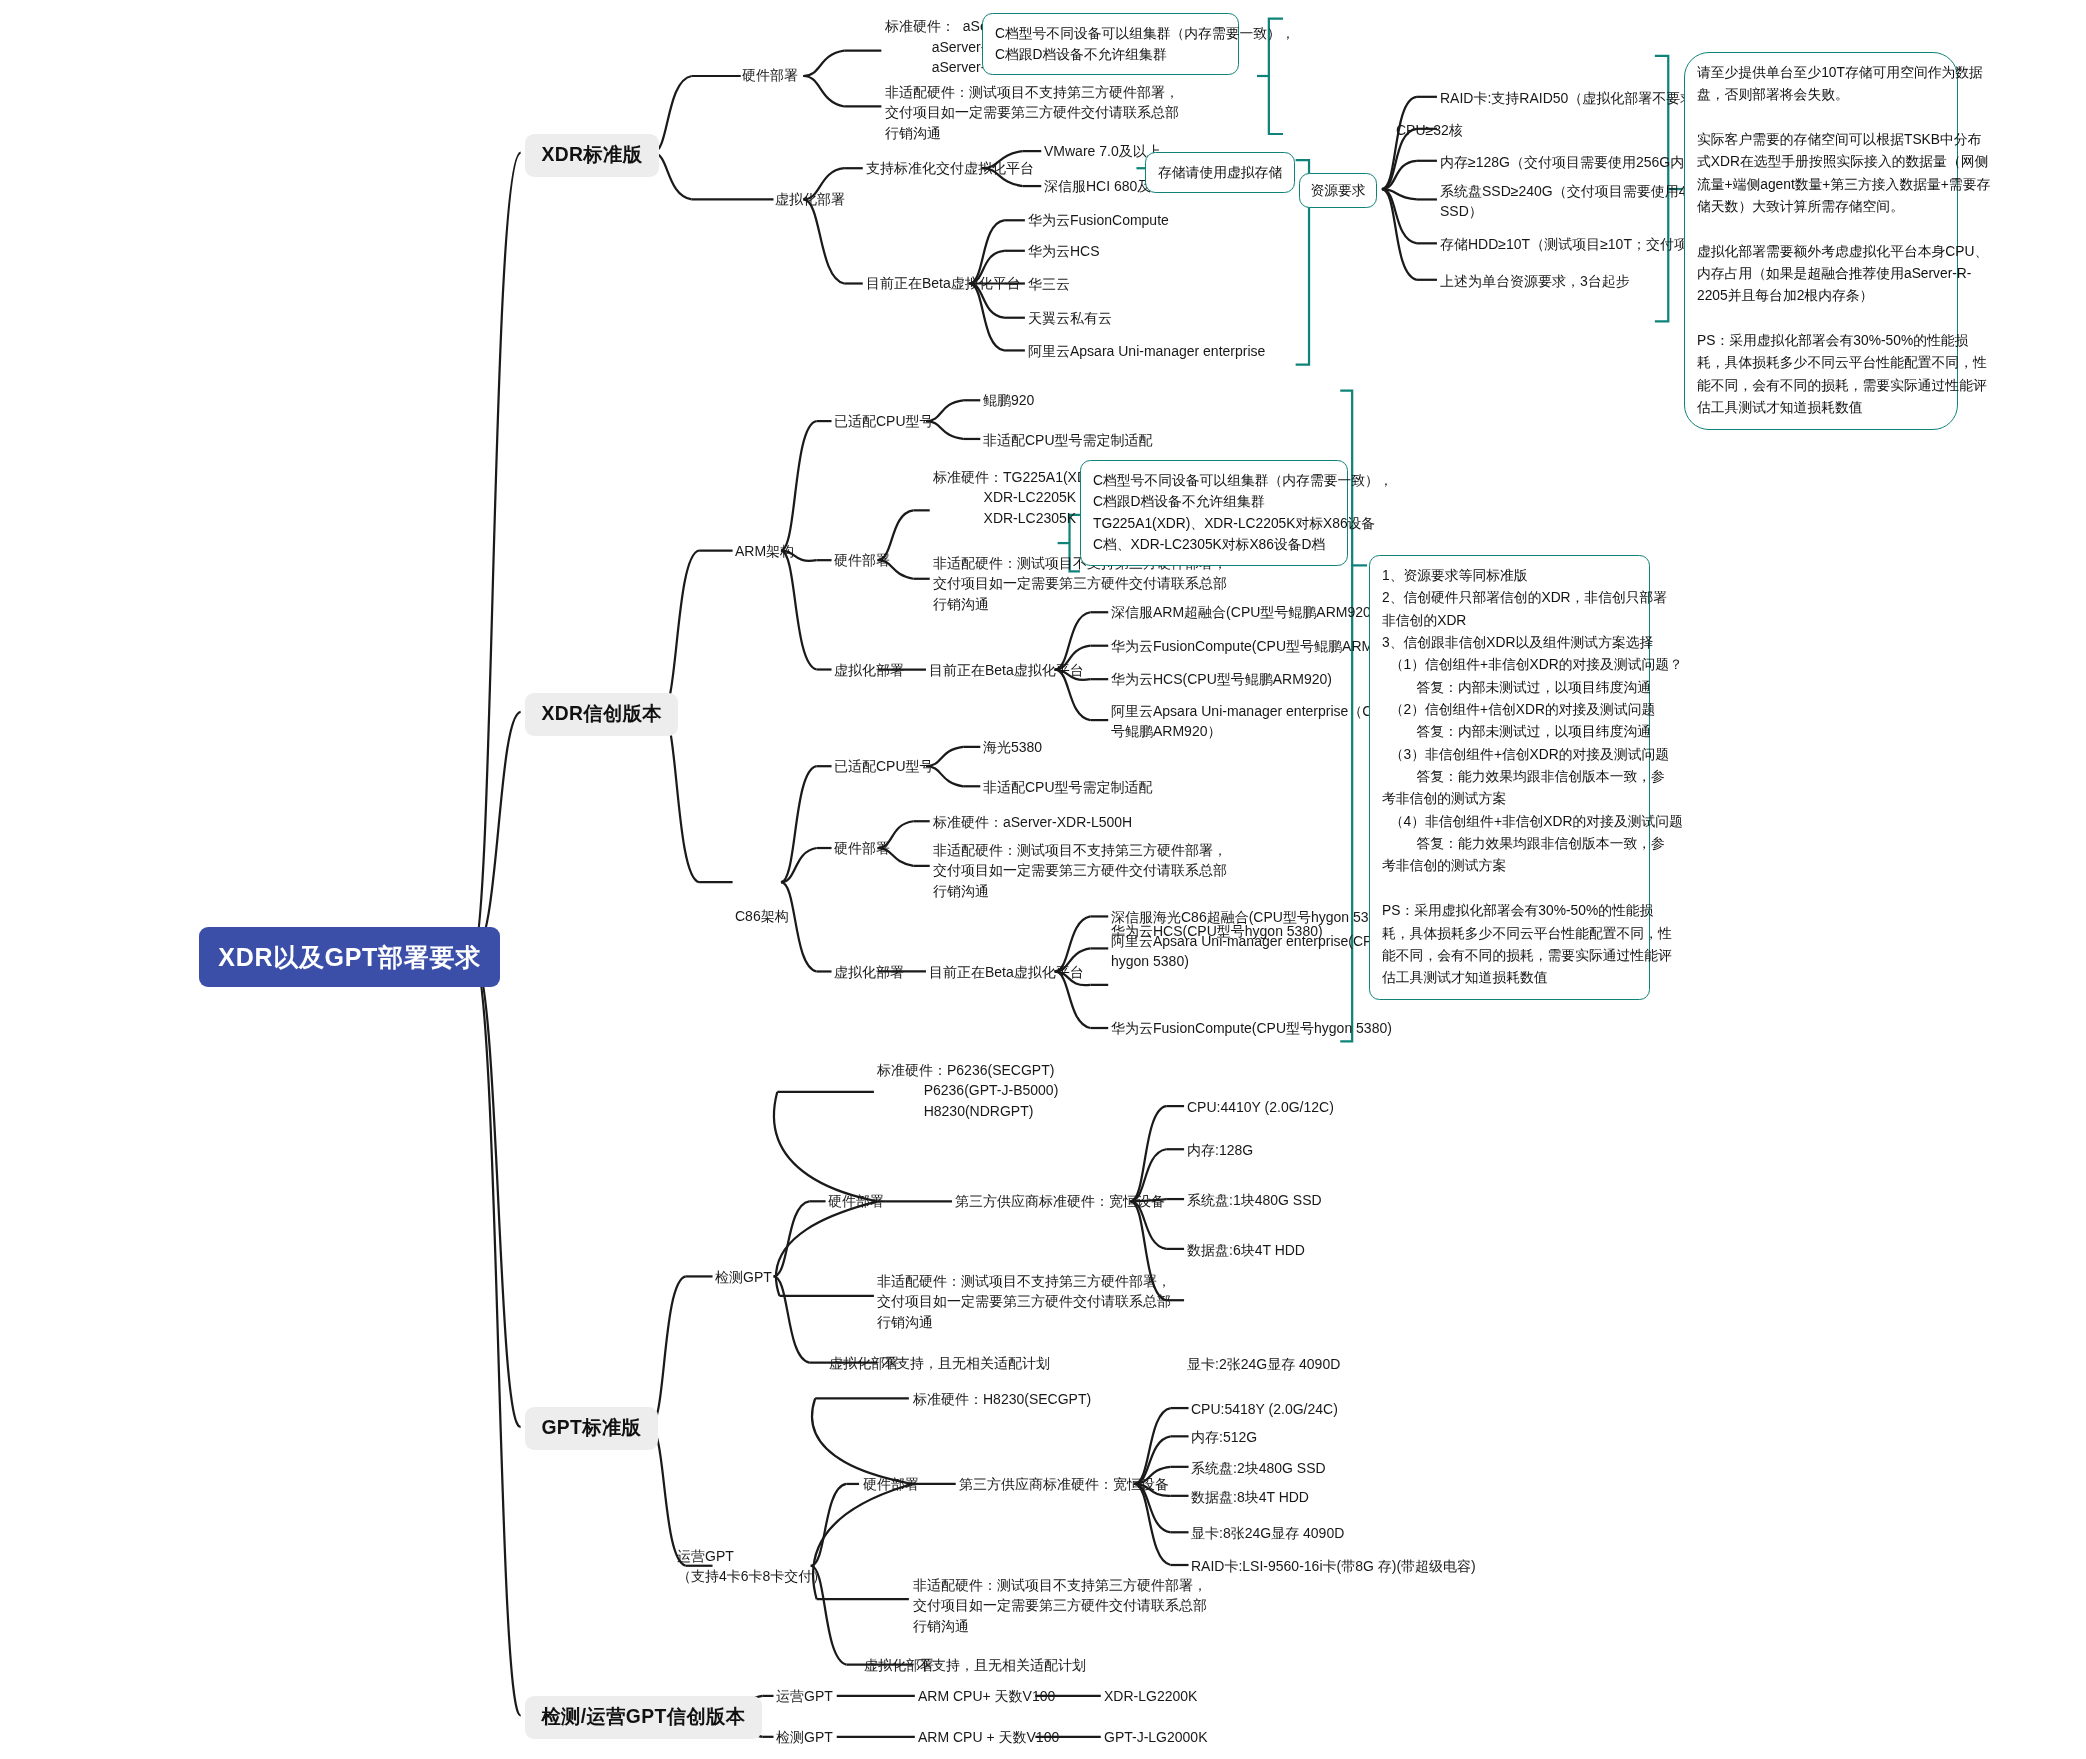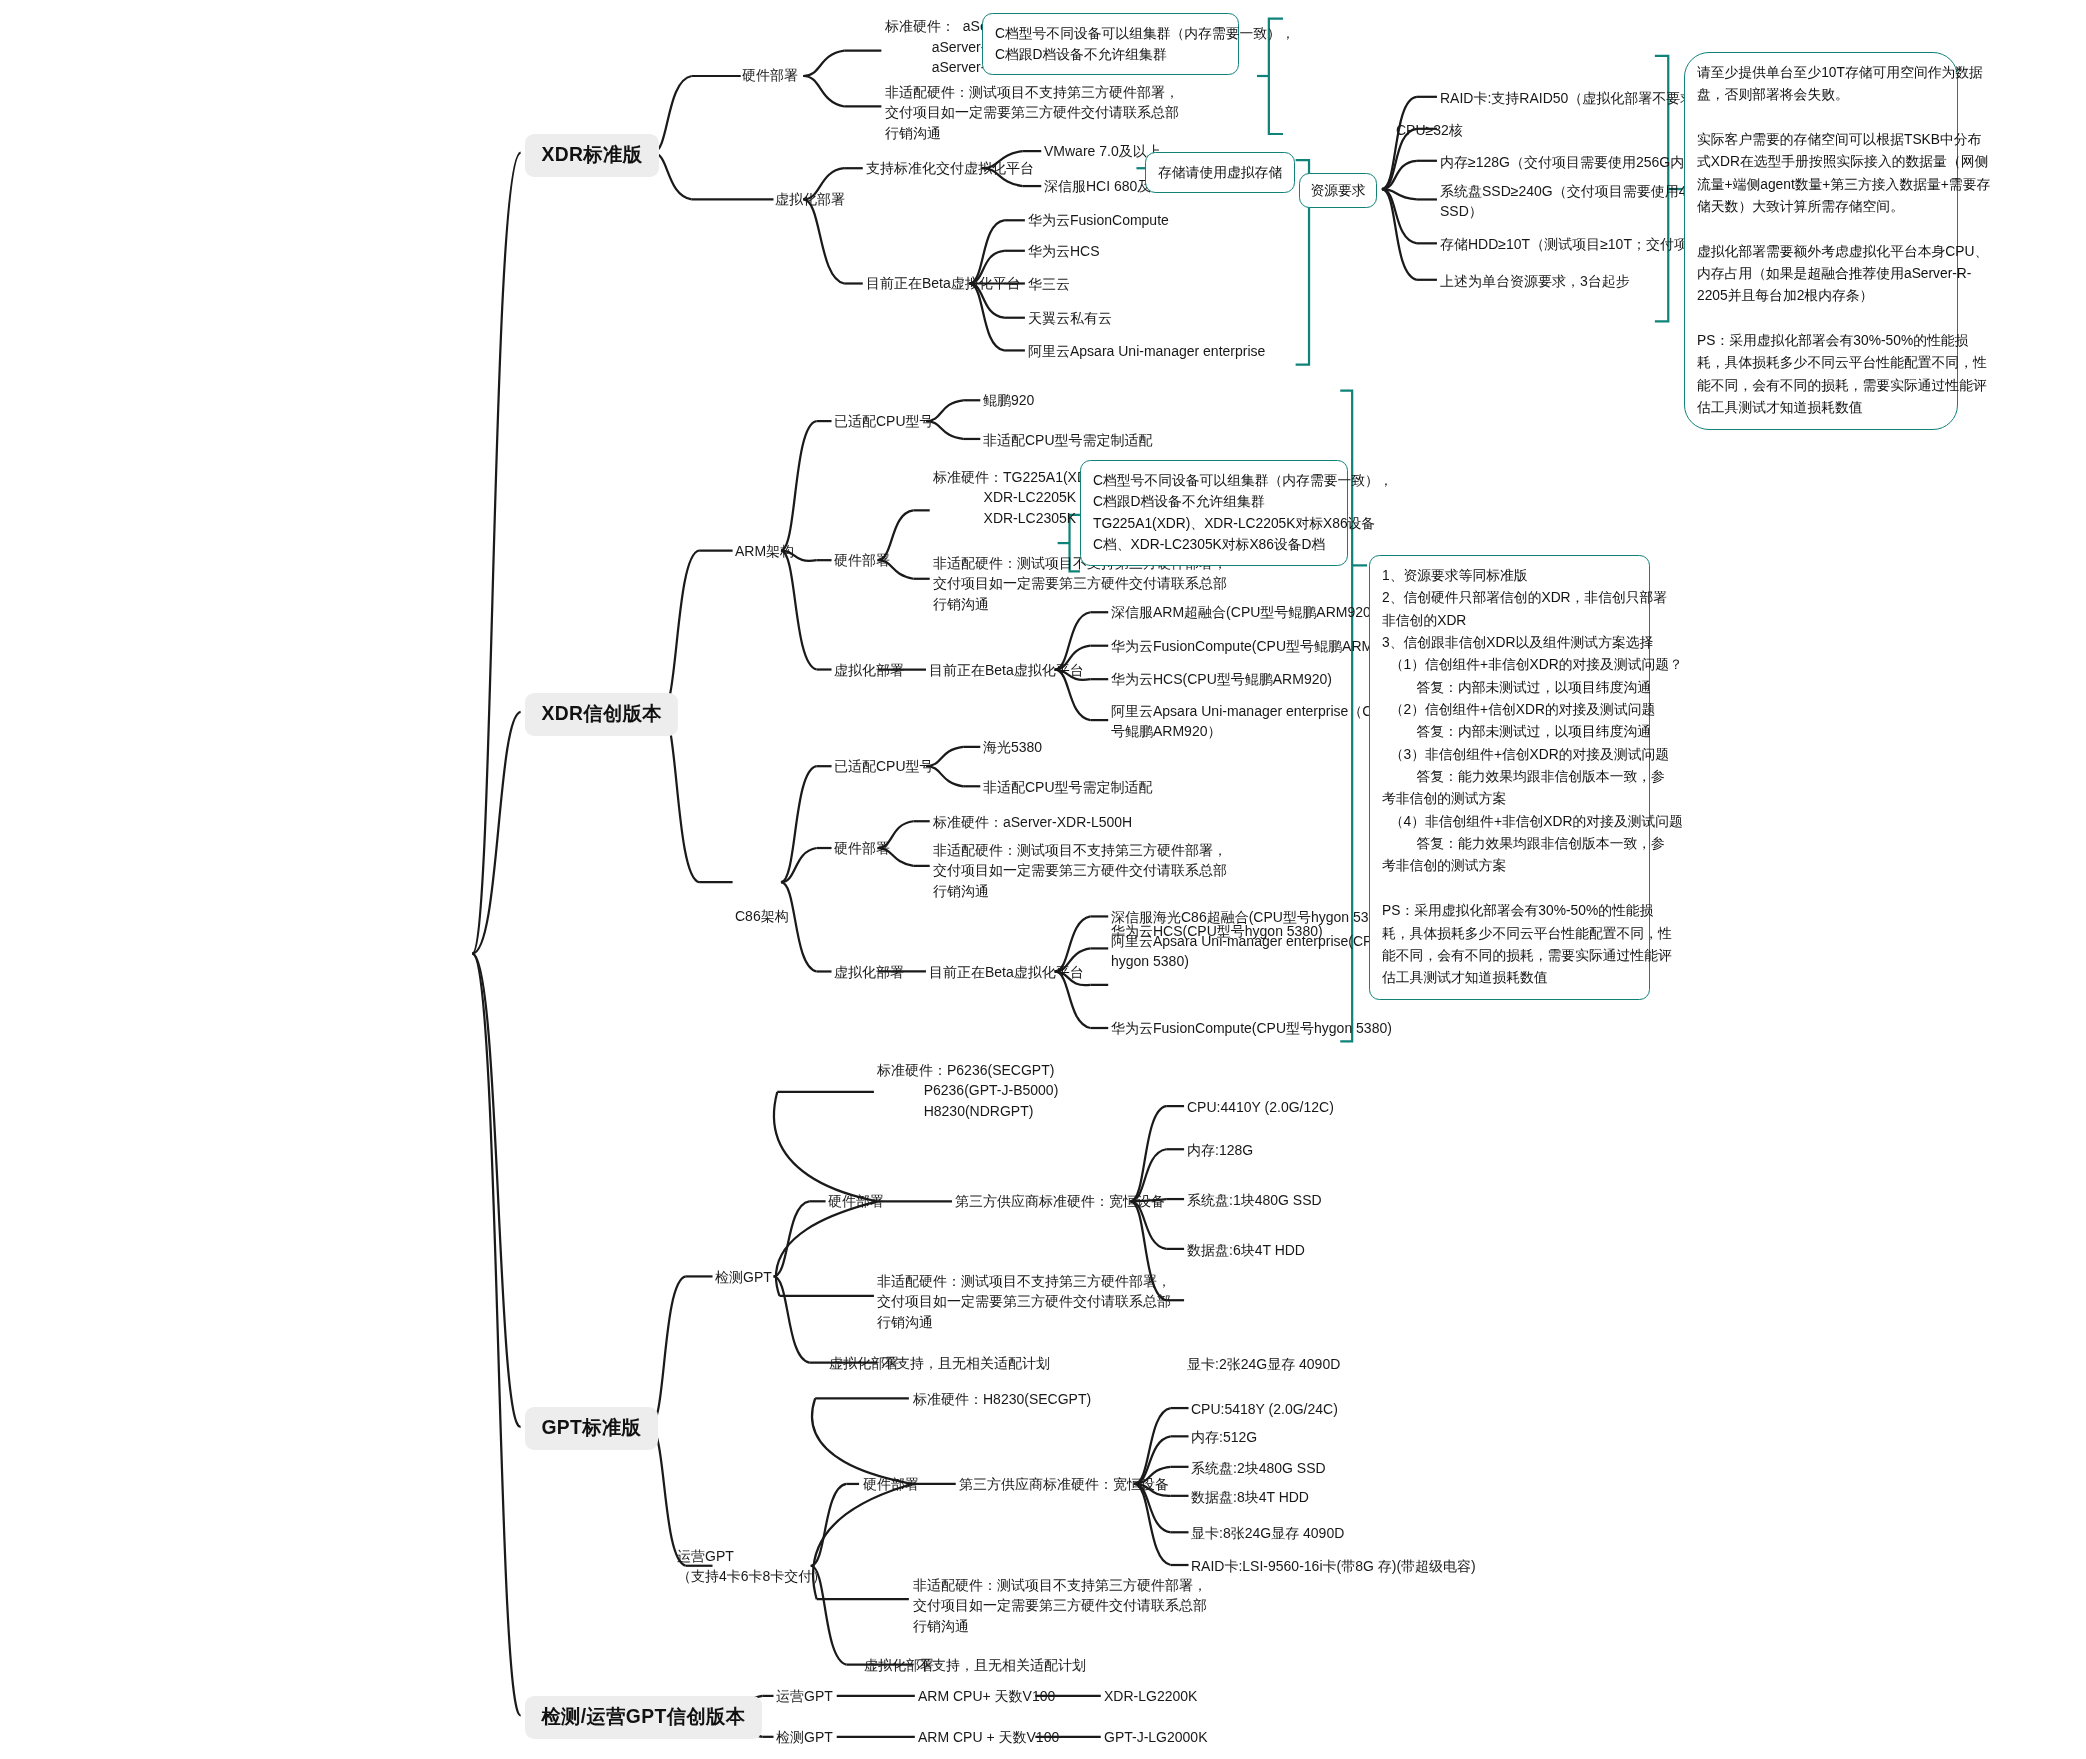--- a/index.html
+++ b/index.html
@@ -240,20 +240,21 @@
     <path d="M2225 75 L2243 75 L2243 254 L2243 432 L2225 432"></path>
     <path d="M2243 254 L2262 254"></path>
 
     <path d="M1452 692 L1438 692 L1438 730 L1438 768 L1452 768"></path>
     <path d="M1438 730 L1422 730"></path>
 
     <path d="M1802 525 L1818 525 L1818 755 L1818 1400 L1802 1400"></path>
     <path d="M1818 760 L1838 760"></path>
   </svg>
 
+  <div class="node root" style="left:199px; top:927px;">XDR以及GPT部署要求</div>
 
   <div class="node branch" style="left:525px; top:134px;">XDR标准版</div>
 
   <div class="node leaf" style="left:742px; top:65px;">硬件部署</div>
   <div class="node leaf" style="left:775px; top:189px;">虚拟化部署</div>
 
   <div class="node leaf" style="left:885px; top:16.4px;">标准硬件：  aServer-XDR-C402
             aServer-XDR-C3500
             aServer-XDR-D3700</div>
   <div class="node leaf" style="left:885px; top:82px;">非适配硬件：测试项目不支持第三方硬件部署，

